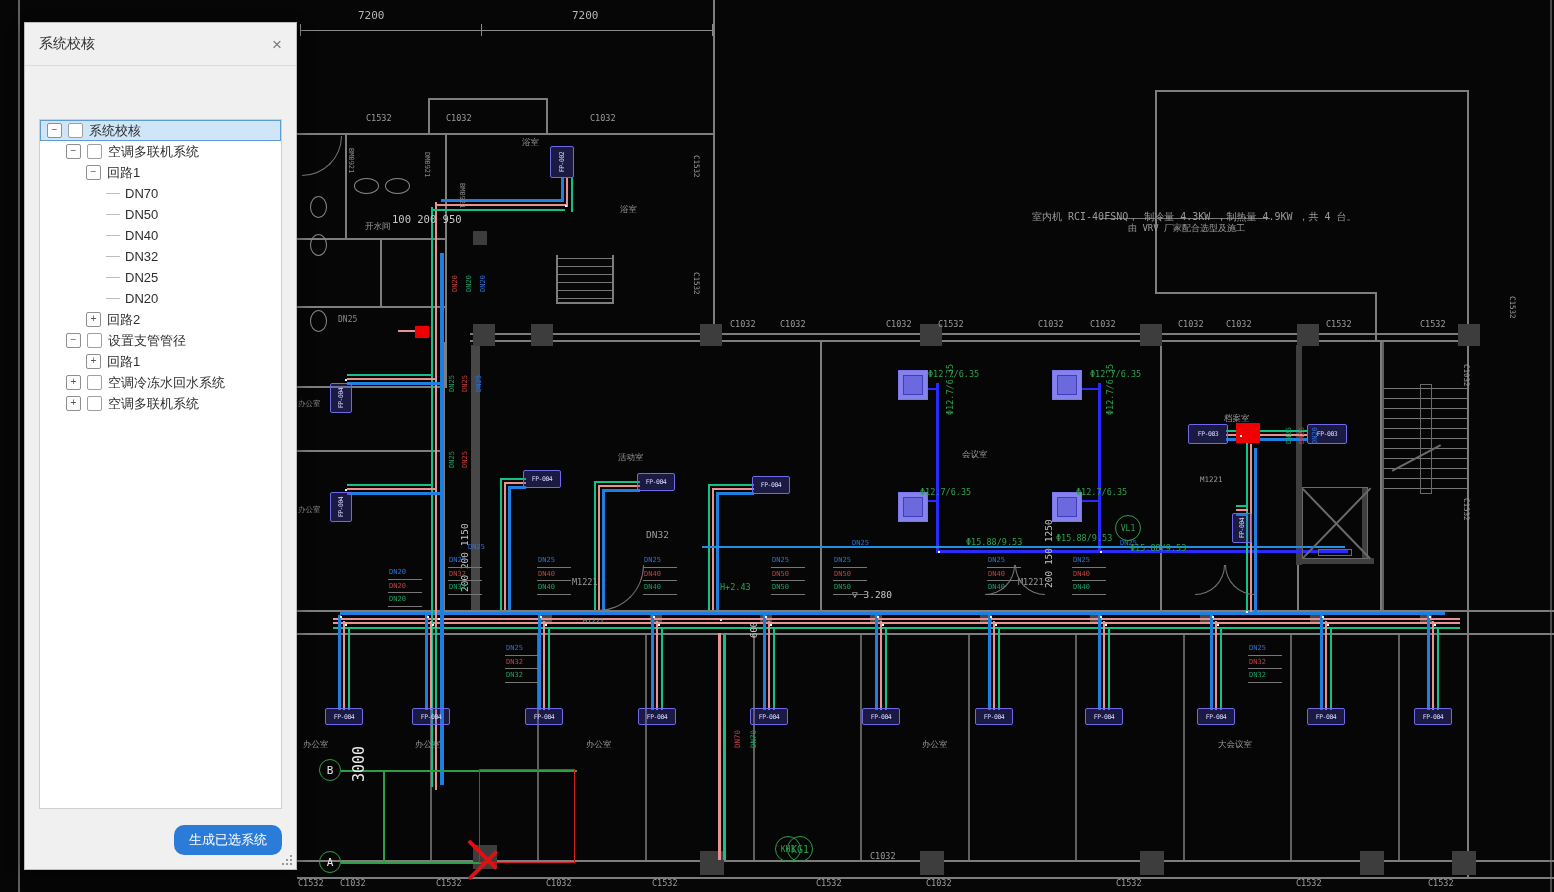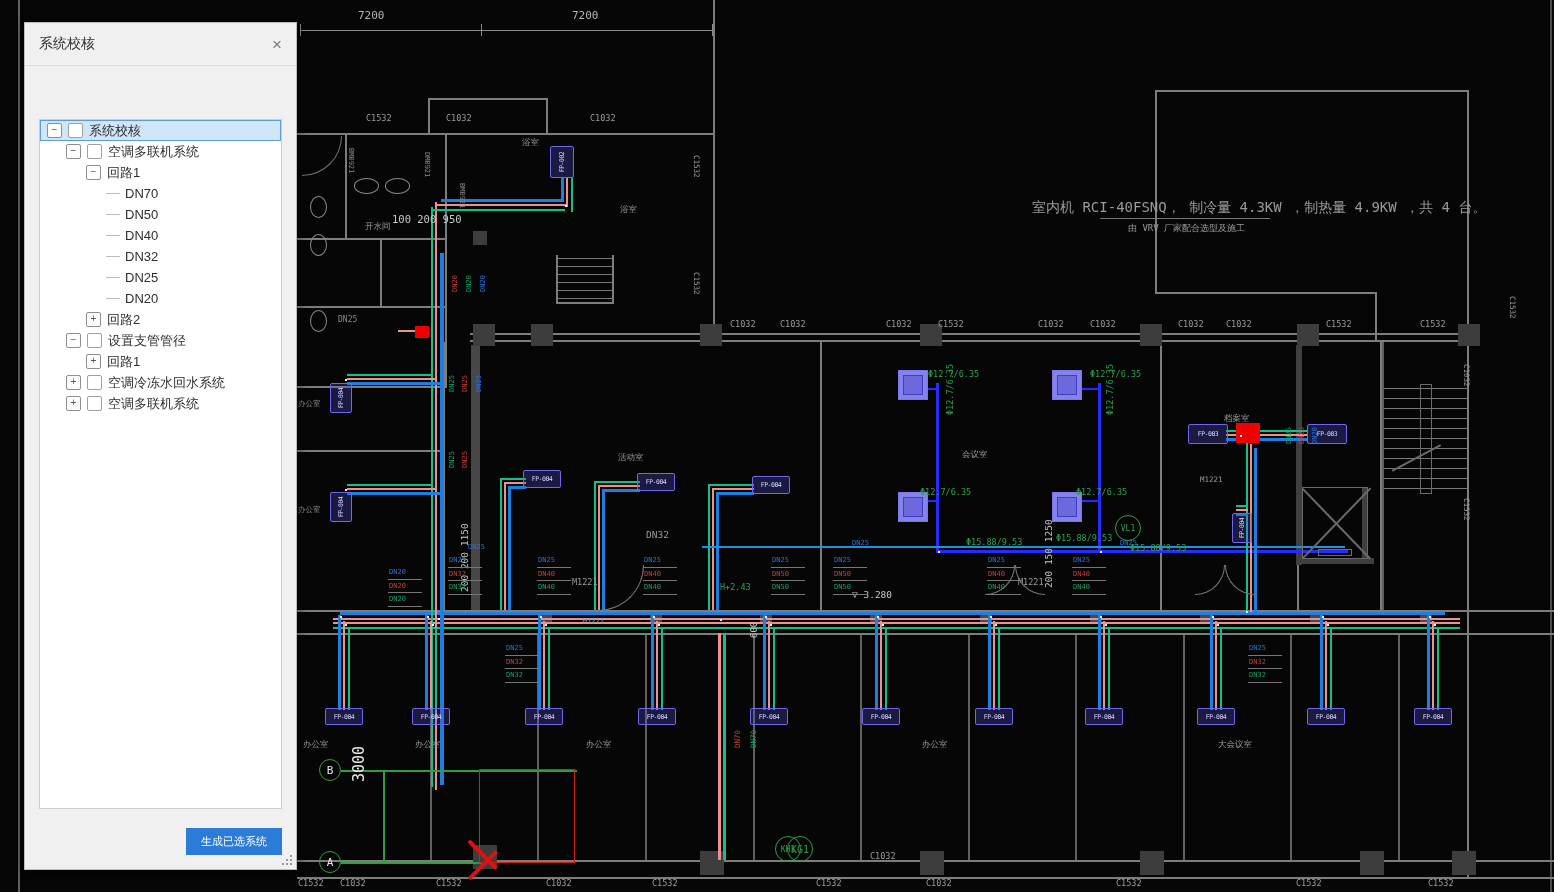--- a/index.html
+++ b/index.html
@@ -51,21 +51,21 @@
   #treebox{position:absolute;left:14px;right:14px;top:96px;bottom:60px;background:#fff;
     border:1px solid #cfcfcf;overflow:hidden;}
   .trow{height:21px;display:flex;align-items:center;font-size:13px;color:#2e2e2e;box-sizing:border-box;}
   .trow.sel{background:#cfe5f8;border:1px solid #5f9bd5;}
   .exp{width:13px;height:13px;border:1px solid #8f8f8f;background:#fdfdfd;color:#555;font-size:10px;
     line-height:11px;text-align:center;margin-right:6px;flex:none;border-radius:2px;}
   .cb{width:13px;height:13px;border:1px solid #a0a0a0;background:#fff;margin-right:6px;flex:none;border-radius:2px;}
   .dash{width:14px;height:1px;background:#bdbdbd;margin-right:5px;flex:none;}
   #panelfoot{position:absolute;left:0;right:0;bottom:0;height:52px;}
   #genbtn{position:absolute;right:14px;bottom:14px;background:#2b7cd9;color:#fff;border:none;
-    font-size:11px;padding:6px 15px;border-radius:0;font-family:inherit;cursor:pointer;}
+    font-size:13px;padding:6px 15px;border-radius:10px;font-family:inherit;cursor:pointer;}
   .grip{position:absolute;right:4px;bottom:4px;width:2px;height:2px;background:#999;
     box-shadow:-4px 0 #999,0 -4px #999,-8px 0 #999,-4px -4px #999,0 -8px #999;}
 </style>
 </head>
 <body>
 
 <div id="stage">
 
   <div id="canvas">
       <div class="wall" style="left: 18px; top: 0px; width: 2px; height: 892px; background: rgb(96, 96, 96);"></div>
@@ -348,21 +348,21 @@
       <div class="lbl" style="left: 938px; top: 320px; color: rgb(154, 154, 154); font-size: 8.5px;">C1532</div>
       <div class="lbl" style="left: 1038px; top: 320px; color: rgb(154, 154, 154); font-size: 8.5px;">C1032</div>
       <div class="lbl" style="left: 1090px; top: 320px; color: rgb(154, 154, 154); font-size: 8.5px;">C1032</div>
       <div class="lbl" style="left: 1178px; top: 320px; color: rgb(154, 154, 154); font-size: 8.5px;">C1032</div>
       <div class="lbl" style="left: 1226px; top: 320px; color: rgb(154, 154, 154); font-size: 8.5px;">C1032</div>
       <div class="lbl" style="left: 1326px; top: 320px; color: rgb(154, 154, 154); font-size: 8.5px;">C1532</div>
       <div class="lbl" style="left: 1420px; top: 320px; color: rgb(154, 154, 154); font-size: 8.5px;">C1532</div>
       <div class="lbl" style="left: 1470px; top: 364px; color: rgb(154, 154, 154); font-size: 7.5px; transform: rotate(90deg);">C1032</div>
       <div class="lbl" style="left: 1470px; top: 498px; color: rgb(154, 154, 154); font-size: 7.5px; transform: rotate(90deg);">C1532</div>
       <div class="lbl" style="left: 1516px; top: 296px; color: rgb(154, 154, 154); font-size: 7.5px; transform: rotate(90deg);">C1532</div>
-      <div class="lbl" style="left: 1032px; top: 200px; color: rgb(154, 154, 154); font-size: 14px;">室内机  RCI-40FSNQ，   制冷量  4.3KW   ，制热量   4.9KW   ，共  4 台。</div>
+      <div class="lbl" style="left: 1032px; top: 212px; color: rgb(154, 154, 154); font-size: 10px;">室内机  RCI-40FSNQ，   制冷量  4.3KW   ，制热量   4.9KW   ，共  4 台。</div>
       <div class="lbl" style="left: 1128px; top: 224px; color: rgb(154, 154, 154); font-size: 9px;">由 VRV  厂家配合选型及施工</div>
       <div class="lbl" style="left: 365px; top: 222px; color: rgb(160, 160, 160); font-size: 8.5px;">开水间</div>
       <div class="lbl" style="left: 392px; top: 214px; color: rgb(200, 200, 200); font-size: 10.5px;">100 200 950</div>
       <div class="lbl" style="left: 522px; top: 138px; color: rgb(154, 154, 154); font-size: 8.5px;">浴室</div>
       <div class="lbl" style="left: 620px; top: 205px; color: rgb(154, 154, 154); font-size: 8.5px;">浴室</div>
       <div class="lbl" style="left: 338px; top: 316px; color: rgb(138, 138, 138); font-size: 8px;">DN25</div>
       <div class="lbl" style="left: 354px; top: 148px; color: rgb(138, 138, 138); font-size: 7px; transform: rotate(90deg);">BM0921</div>
       <div class="lbl" style="left: 430px; top: 152px; color: rgb(138, 138, 138); font-size: 7px; transform: rotate(90deg);">DM0921</div>
       <div class="lbl" style="left: 465px; top: 183px; color: rgb(138, 138, 138); font-size: 7px; transform: rotate(90deg);">BM0921</div>
       <div class="lbl" style="left: 452px; top: 292px; color: rgb(192, 64, 64); font-size: 7px; transform: rotate(-90deg);">DN20</div>

